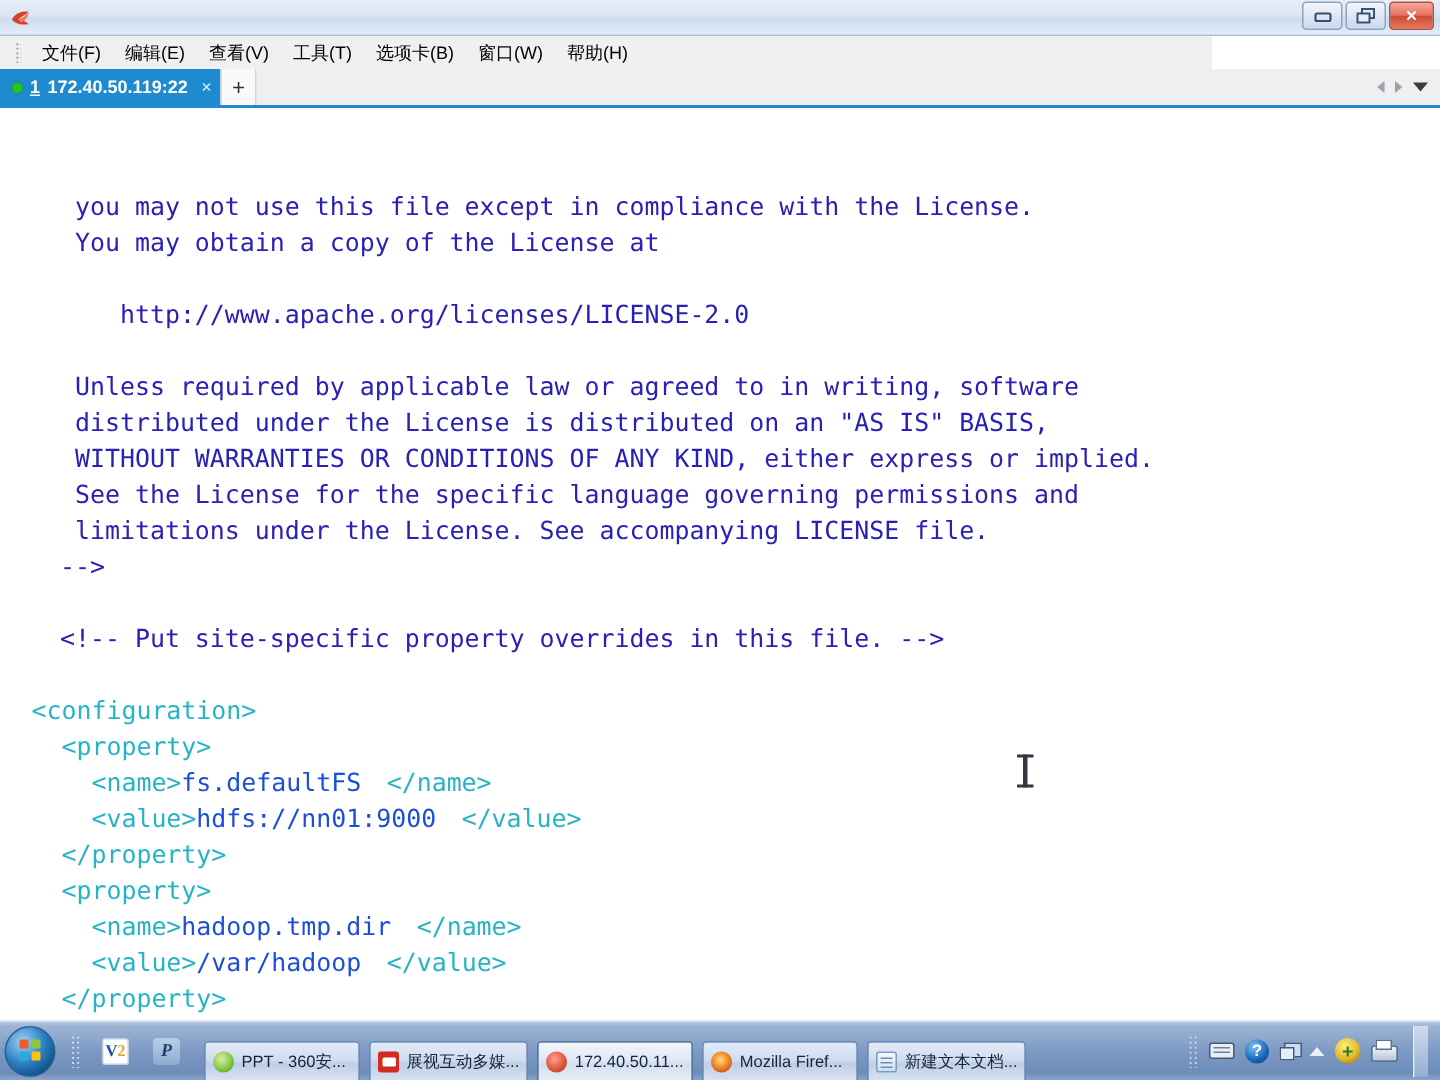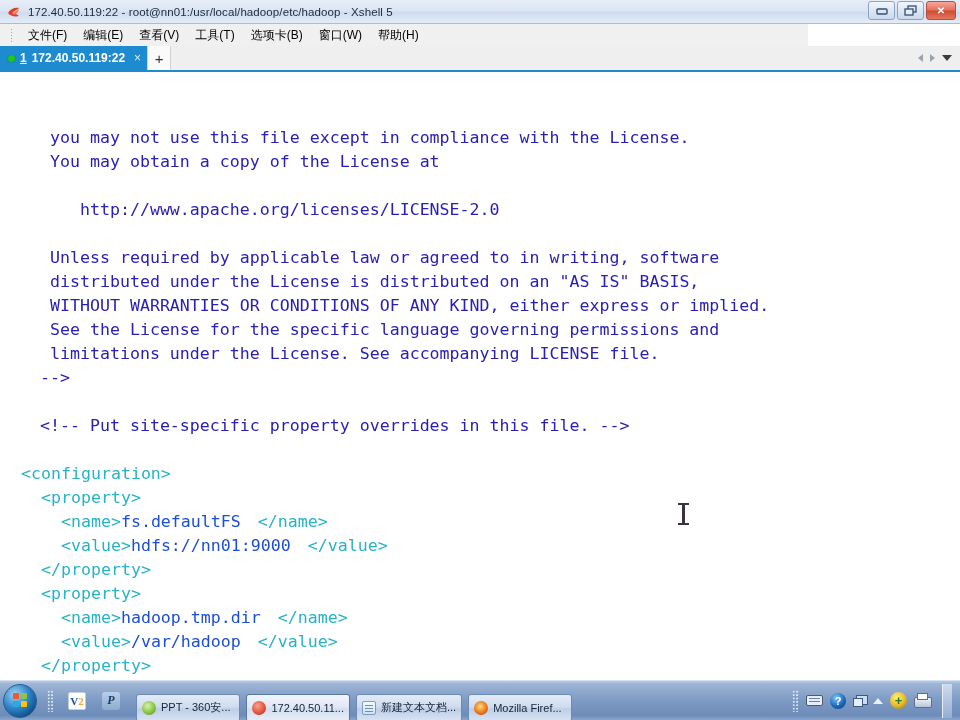--- a/index.html
+++ b/index.html
@@ -161,21 +161,20 @@
   .task {
     height: 28px; min-width: 104px; max-width: 116px;
     border: 1px solid #6c8bb4; border-radius: 3px;
     background: linear-gradient(to bottom,#e3ebf7 0%,#cfdcef 45%,#bdcee6 55%,#d9e4f3 100%);
     display: flex; align-items: center; gap: 5px; padding: 0 5px;
     font-size: 11px; color: #15243a; overflow: hidden; white-space: nowrap; margin-top: 14px;
   }
   .task.active {
     background: linear-gradient(to bottom,#f2f5fb 0%,#e0e8f5 45%,#d3dfef 55%,#e8eef8 100%);
     border-color: #56779f;
-    justify-content: flex-end;
   }
   .task-label { overflow: hidden; text-overflow: clip; }
   .tico { width: 14px; height: 14px; flex: 0 0 14px; border-radius: 2px; position: relative; }
   .tico-ie { border-radius: 50%; background: radial-gradient(circle at 40% 35%, #d8f0a8, #7ec13a 60%, #4b8a16); }
   .tico-red { background: #d42b1f; }
   .tico-red::after { content:""; position:absolute; left:2.5px; top:4px; width:9px; height:6px; background:#fff; border-radius:1px; }
   .tico-xs { background: radial-gradient(circle at 40% 35%, #ff9f8e, #d94a33 65%, #a8301d); border-radius: 50%; }
   .tico-ff { border-radius: 50%; background: radial-gradient(circle at 45% 40%, #ffd98a 0%, #f08b23 45%, #d9531f 75%, #2a5d9e 100%); }
   .tico-doc { background: linear-gradient(to bottom,#f4f9ff,#cfe0f2); border:1px solid #7d9cc0; }
   .tico-doc::after {
@@ -244,21 +243,20 @@
 
 <div id="app">
 
   <div class="titlebar">
     <div class="tb-icon">
       <svg width="16" height="16" viewBox="0 0 16 16">
         <path d="M2 9 C4 5, 9 3, 13 4 C11 6, 8 7, 6 9 C8 9, 11 10, 13 12 C9 13, 4 12, 2 9 Z" fill="#d9402b"></path>
         <path d="M6 9 C8 8, 11 7, 13 4 C13 7, 11 10, 8 11 Z" fill="#ef7b5e"></path>
       </svg>
     </div>
-    <div class="tb-title">172.40.50.119:22 - root@nn01:/usr/local/hadoop/etc/hadoop - Xshell 5</div>
     <div class="tb-buttons">
       <div class="winbtn">
         <svg width="12" height="10" viewBox="0 0 12 10">
             <rect x="1" y="3" width="10" height="5" rx="1" fill="none" stroke="#34506f" stroke-width="1.4"></rect>
           </svg>
       </div>
       <div class="winbtn">
         <svg width="13" height="11" viewBox="0 0 13 11">
           <rect x="4" y="1" width="8" height="6" fill="none" stroke="#34506f" stroke-width="1.3"></rect>
           <rect x="1" y="4" width="8" height="6" fill="#e7eef9" stroke="#34506f" stroke-width="1.3"></rect>
@@ -318,32 +316,36 @@
     </div>
     <div class="ql-icon">
       <span class="ico-p">P</span>
     </div>
 
     <div class="tasks">
       <div class="task">
         <span class="tico tico-ie"></span>
         <span class="task-label">PPT - 360安...</span>
       </div>
+      <div class="task">
+        <span class="tico tico-red"></span>
+        <span class="task-label">展视互动多媒...</span>
+      </div>
       <div class="task active">
         <span class="tico tico-xs"></span>
         <span class="task-label">172.40.50.11...</span>
       </div>
       <div class="task">
+        <span class="tico tico-ff"></span>
+        <span class="task-label">Mozilla Firef...</span>
+      </div>
+      <div class="task">
         <span class="tico tico-doc"></span>
         <span class="task-label">新建文本文档...</span>
       </div>
-      <div class="task">
-        <span class="tico tico-ff"></span>
-        <span class="task-label">Mozilla Firef...</span>
-      </div>
     </div>
 
     <div class="tray">
       <span class="tray-grip"></span>
       <span class="tray-ico">
           <span class="ico-kbd"></span>
         </span>
       <span class="tray-ico">
           <span class="ico-help">?</span>
         </span>

